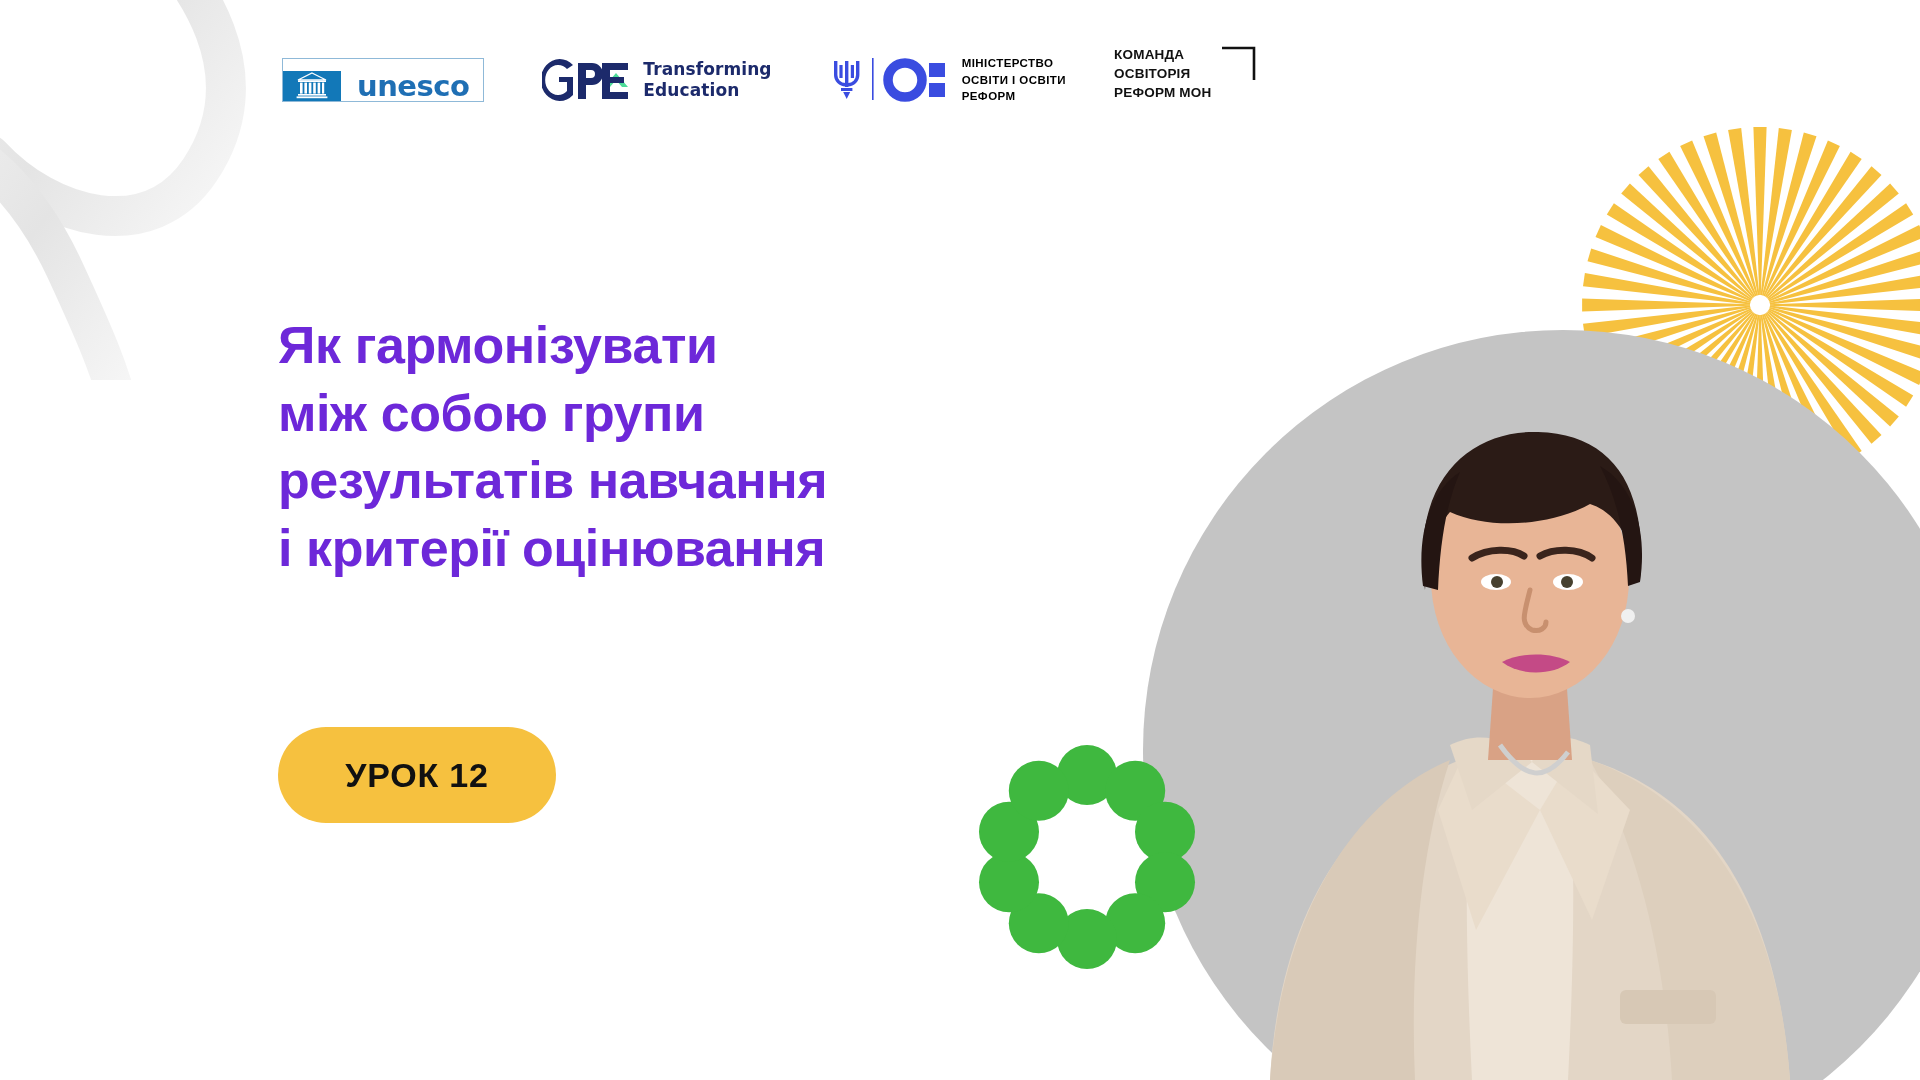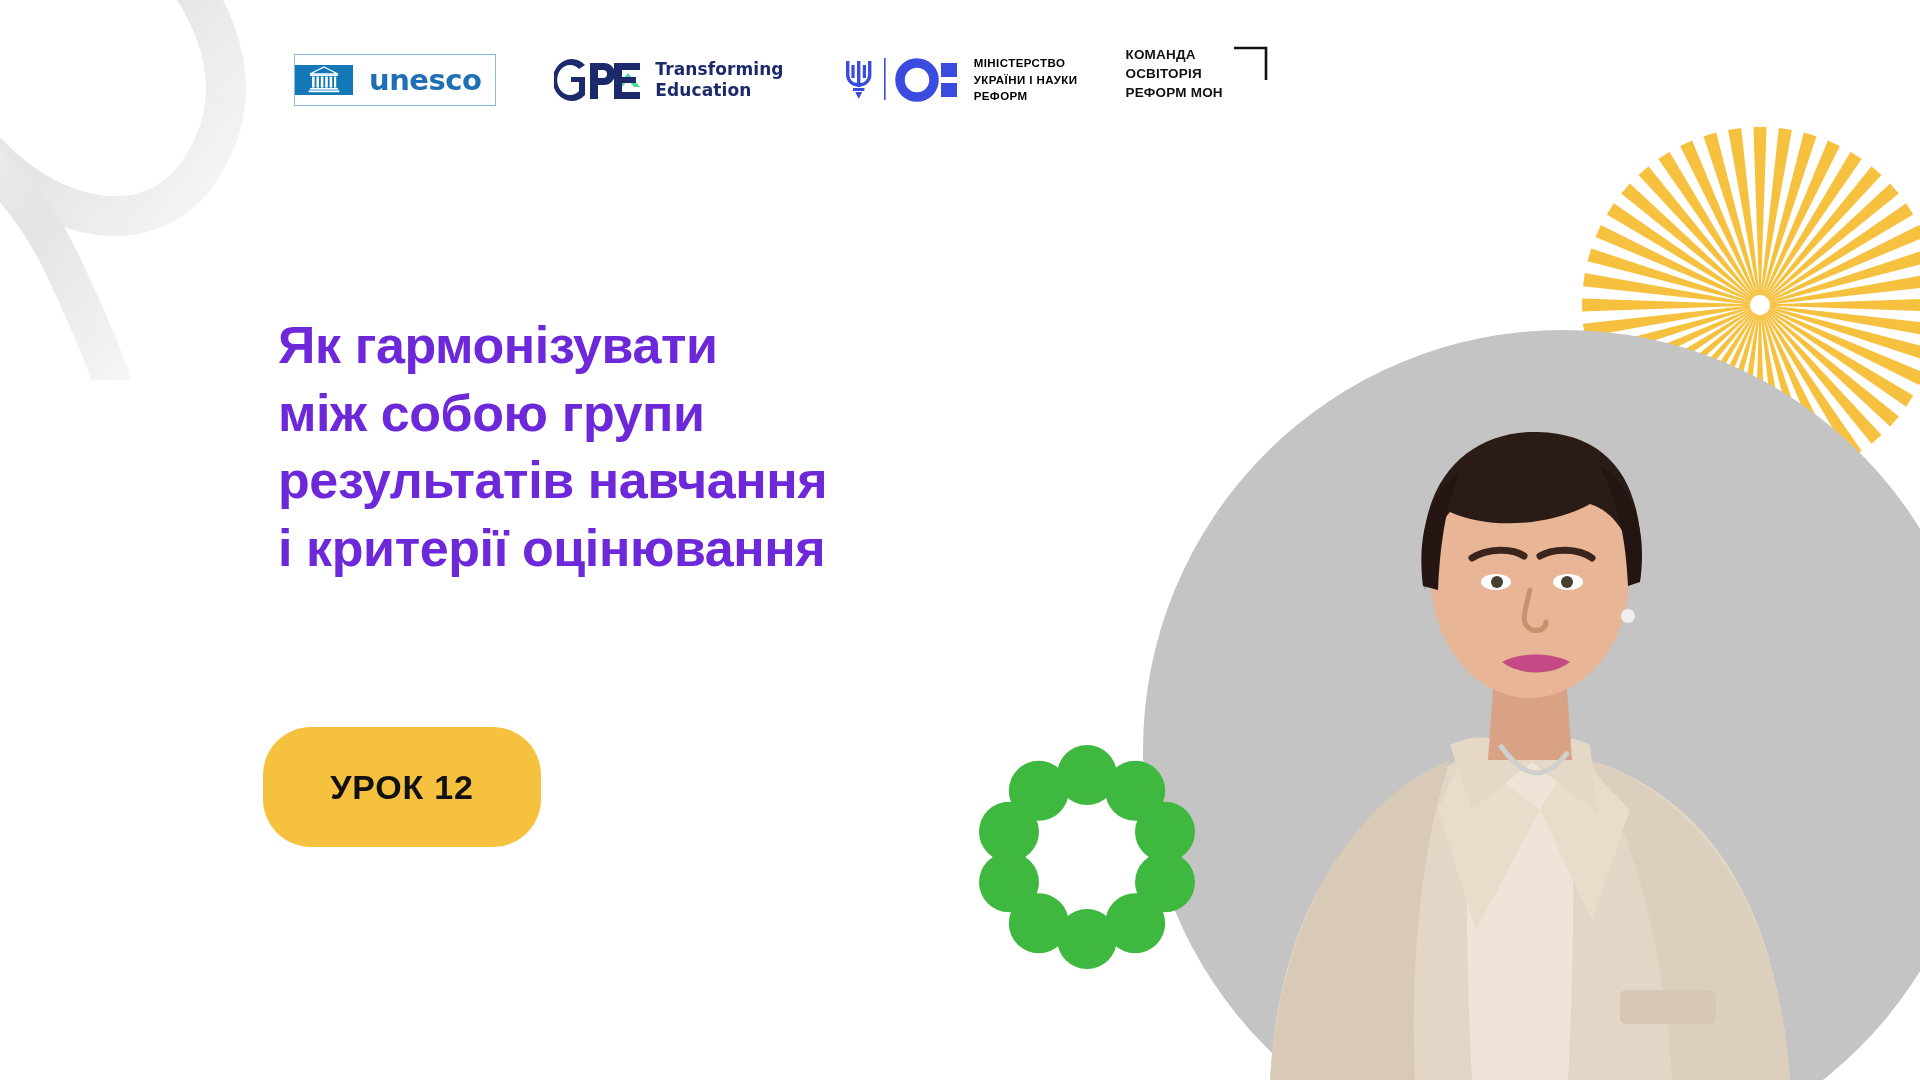--- a/index.html
+++ b/index.html
@@ -38,21 +38,21 @@
     position:absolute;
     left:282px; top:45px;
     height:70px;
     display:flex;
     align-items:center;
     gap:0px;
   }
   .logo-slot { display:flex; align-items:center; height:70px; }
 
   
-  .unesco { display:flex; align-items:center; height:52px; border:1px solid #8fb9d8;margin-left:12px; }
+  .unesco { display:flex; align-items:flex-end; height:44px; border:1px solid #8fb9d8; }
   .unesco-mark { width:58px; background:#1278b8; display:flex; align-items:center; justify-content:center; }
   .unesco-word { background:#ffffff; display:flex; align-items:center; padding:0 14px 0 16px; }
   .unesco-word span {
     font-family:"DejaVu Sans", sans-serif;
     font-weight:bold; font-size:29px; letter-spacing:-0.5px;
     color:#1f6fb4; line-height:1;
   }
 
   
   .gpe { display:flex; align-items:center; margin-left:58px; }
@@ -103,22 +103,22 @@
     font-size:52px;
     line-height:1.30;
     letter-spacing:-0.4px;
     color:#6d28d9;
     white-space:pre-line;
   }
 
   
   .badge {
     position:absolute;
-    left:263px; top:727px;
-    min-width:278px; height:120px;
+    left:278px; top:727px;
+    min-width:278px; height:96px;
     background:#f6c13f;
     border-radius:48px;
     display:flex; align-items:center; justify-content:center;
     padding:0 44px;
   }
   .badge span {
     font-family:"Liberation Sans", sans-serif;
     font-weight:bold; font-size:34px;
     letter-spacing:0.8px;
     color:#111111;
@@ -315,21 +315,21 @@
         </g>
         <rect x="44" y="3" width="1.6" height="42" fill="#3a4ce0"></rect>
 
         <circle cx="77" cy="25" r="17" fill="none" stroke="#3a4ce0" stroke-width="9.5"></circle>
 
         <rect x="101" y="8" width="16" height="14" fill="#3a4ce0"></rect>
         <rect x="101" y="28" width="16" height="14" fill="#3a4ce0"></rect>
       </svg>
       <div class="mon-text">
         <div>МІНІСТЕРСТВО</div>
-        <div>УКРАЇНИ І НАУКИ</div>
+        <div>ОСВІТИ І ОСВІТИ</div>
         <div>РЕФОРМ</div>
       </div>
     </div>
 
     <div class="logo-slot komanda">
       <div class="komanda-text">
         <div>КОМАНДА</div>
         <div>ОСВІТОРІЯ</div>
         <div>РЕФОРМ МОН</div>
       </div>

